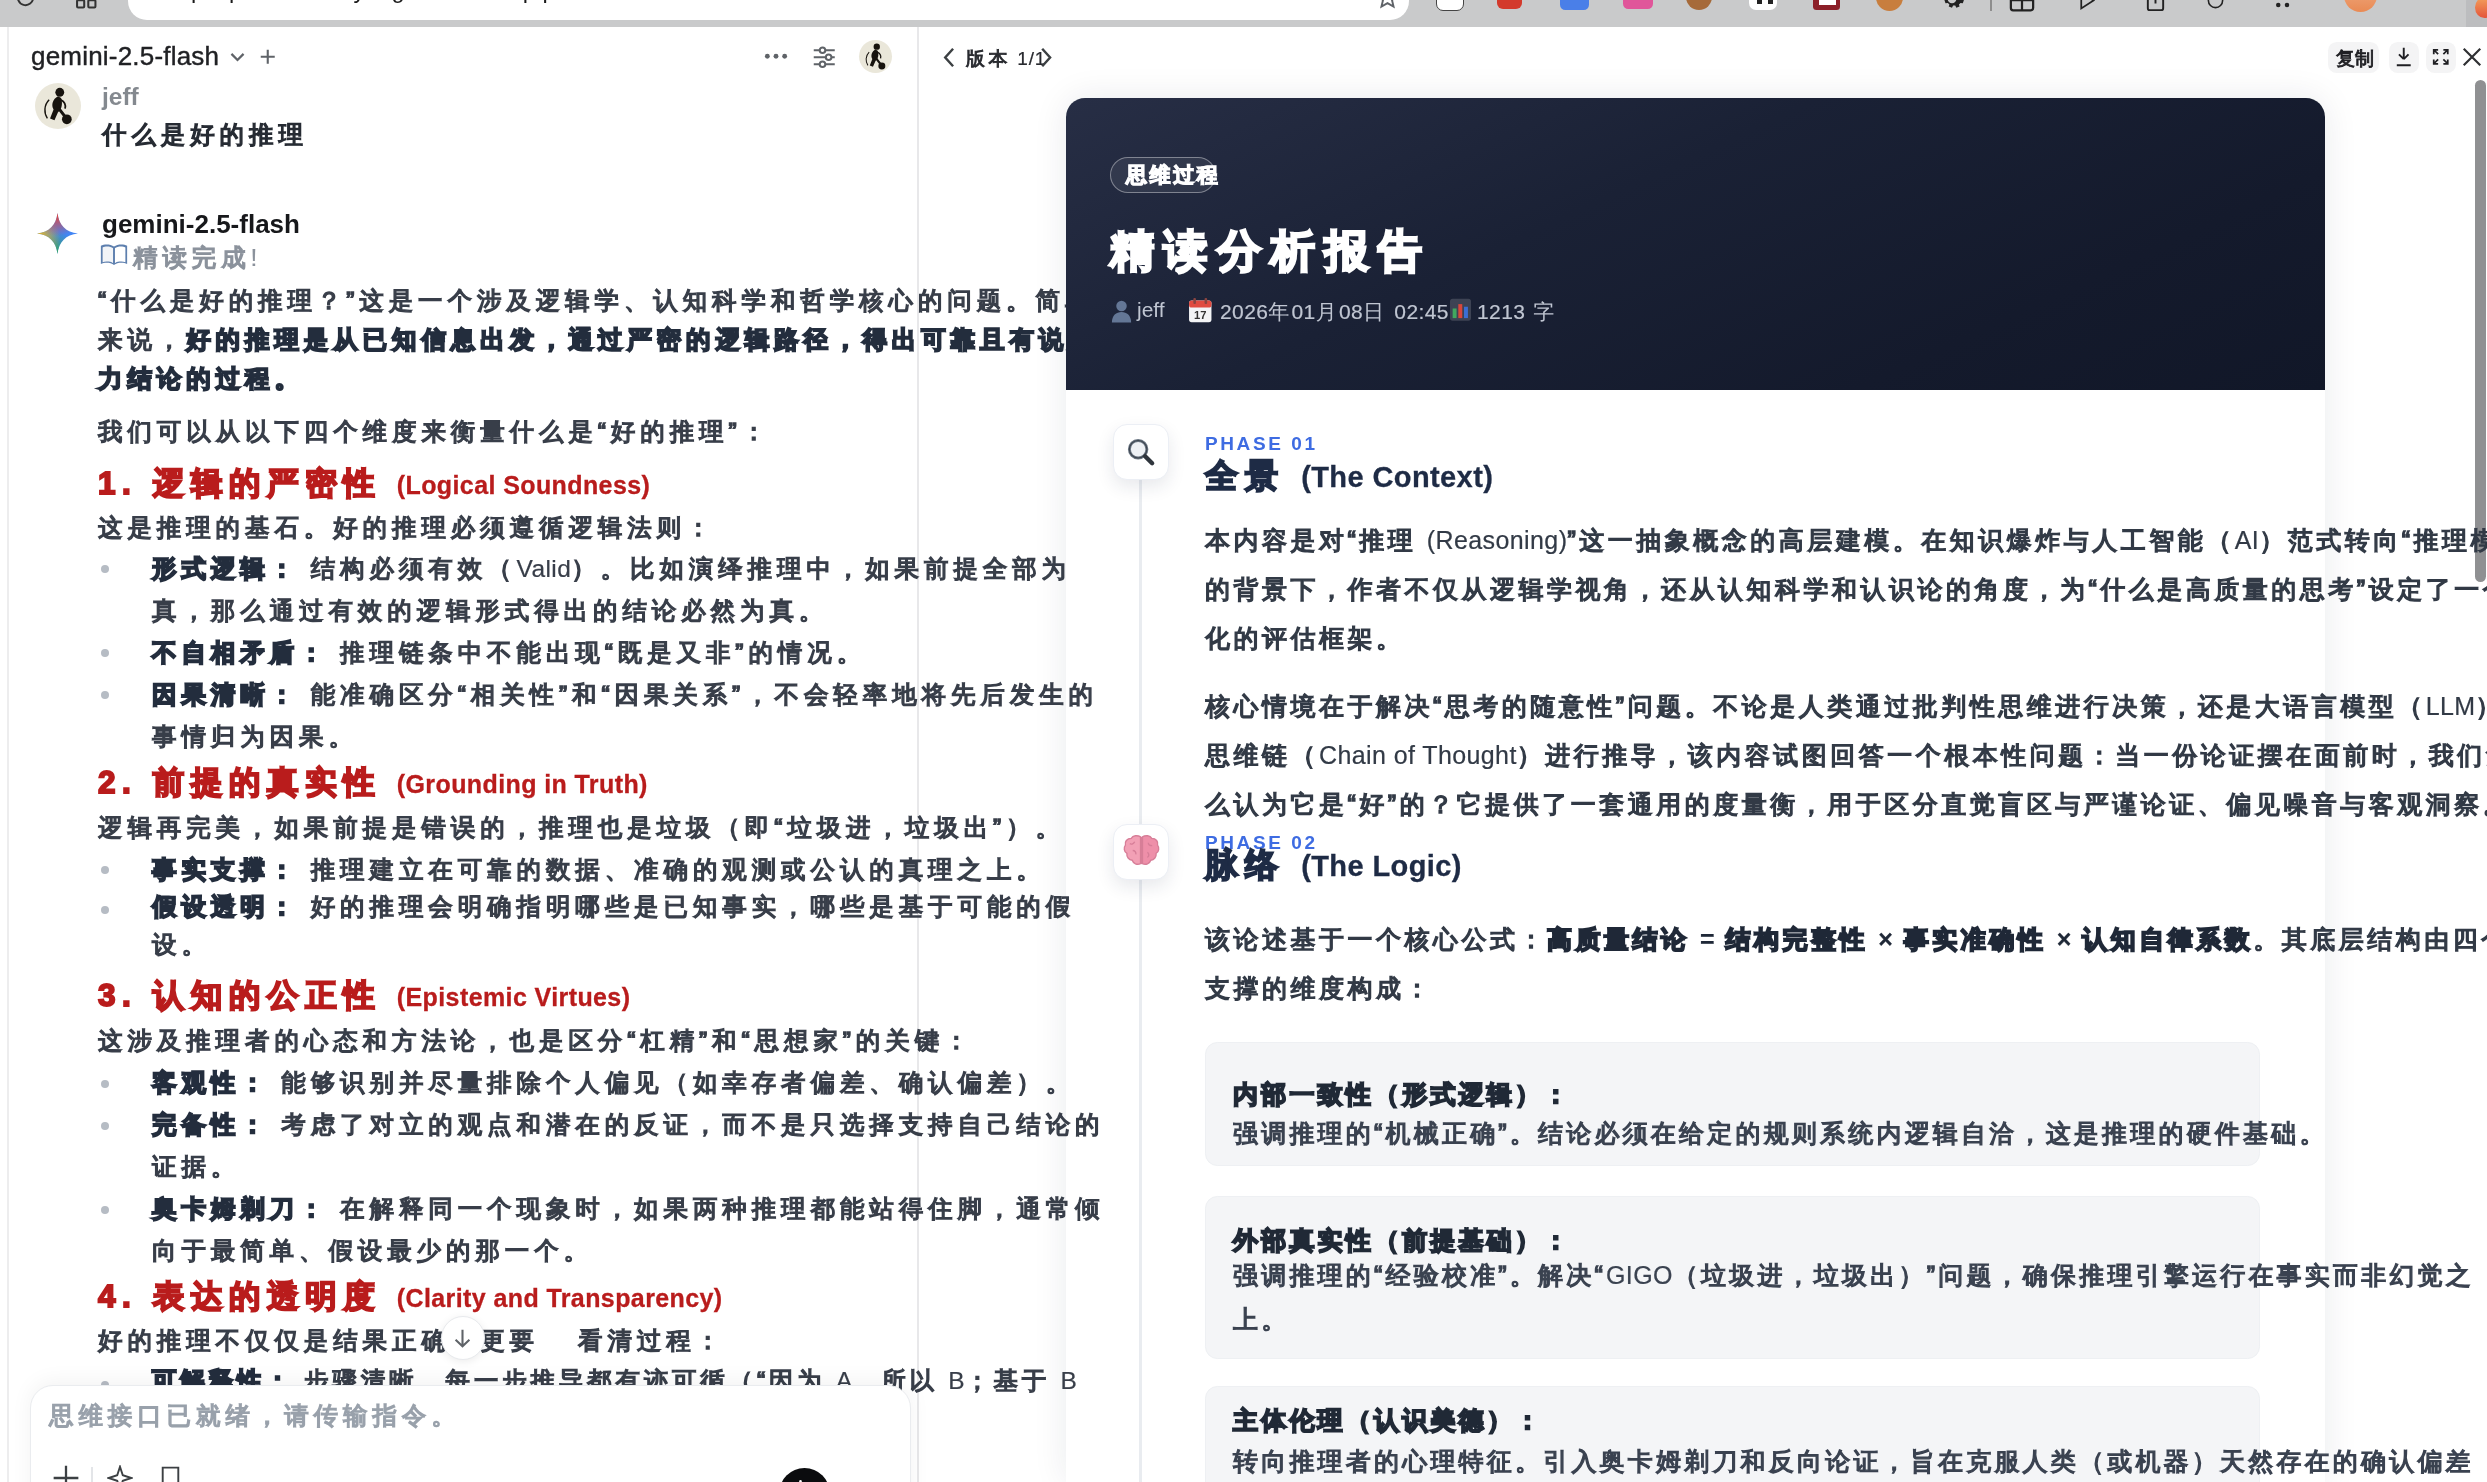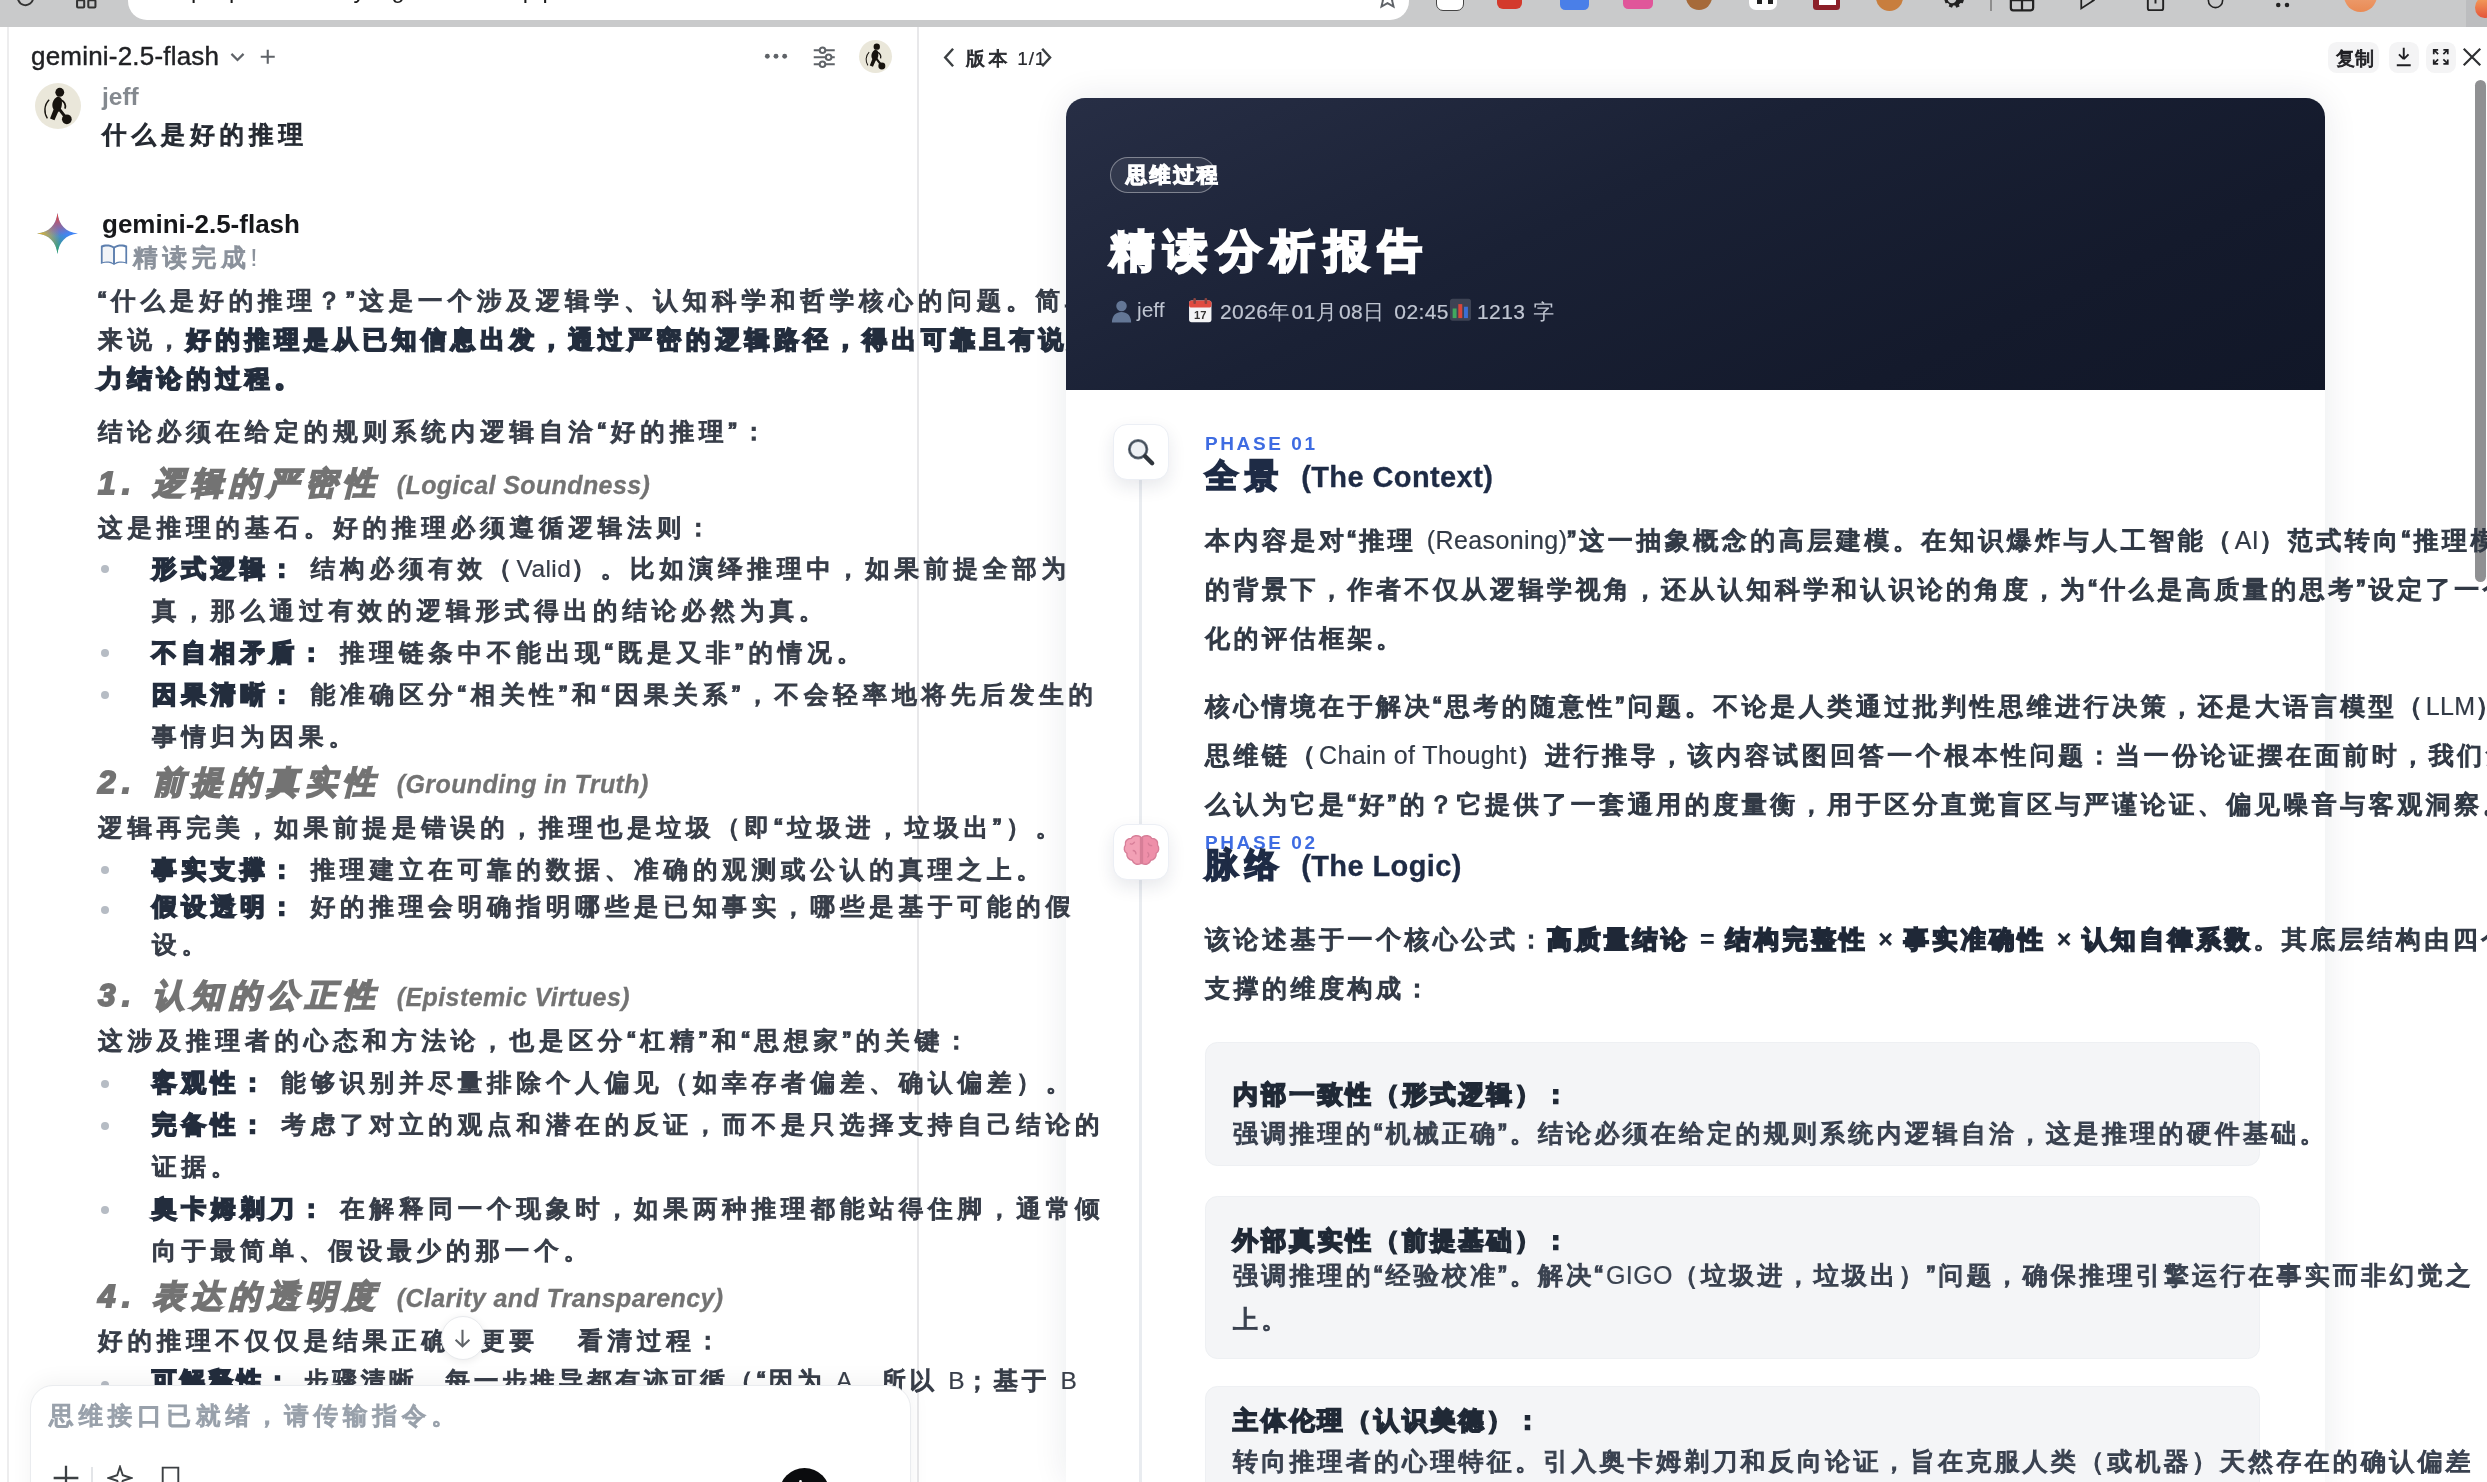--- a/index.html
+++ b/index.html
@@ -2,21 +2,21 @@
 <html style="font-size:14px"><head>
 <meta charset="utf-8">
 <style>
   * { margin:0; padding:0; box-sizing:border-box; }
   html,body { width:2487px; height:1483px; overflow:hidden; background:#fff;
     font-family:"Liberation Sans", sans-serif; }
   .abs { position:absolute; }
   .ck  { white-space:nowrap; line-height:39px; font-size:24.5px; letter-spacing:4.9px; -webkit-text-stroke:1.4px currentColor; color:#383e49; }
   b.t  { -webkit-text-stroke:1.8px currentColor; font-weight:bold; color:#232d3d; }
   .lat { letter-spacing:0.4px; -webkit-text-stroke:0.2px currentColor; }
-  .hd  { white-space:nowrap; font-size:31.5px; font-weight:bold; letter-spacing:6.6px; -webkit-text-stroke:1.9px currentColor; color:#737373; line-height:35px;font-style:italic; }
+  .hd  { white-space:nowrap; font-size:31.5px; font-weight:bold; letter-spacing:6.6px; -webkit-text-stroke:1.9px currentColor; color:#b91c1c; line-height:35px; }
   .hd .lat { letter-spacing:0.4px; -webkit-text-stroke:0.3px currentColor; font-size:25px; }
   .dot { position:absolute; width:7.9px; height:7.9px; border-radius:50%; background:#b6bcc4; }
   .rp  { white-space:nowrap; font-size:25px; letter-spacing:3.5px; -webkit-text-stroke:1.4px currentColor; color:#323a46; line-height:49px; }
   .rp b.t { color:#1f2837; }
   .rhd { white-space:nowrap; font-size:33px; font-weight:bold; letter-spacing:7px; -webkit-text-stroke:2px currentColor; color:#1e2b45; line-height:40px; }
   .rhd .lat { letter-spacing:0.4px; -webkit-text-stroke:0.3px currentColor; font-size:29px; }
   .ph  { font-size:19px; font-weight:bold; letter-spacing:2.6px; color:#3e6ce2; line-height:19px; }
   .card { position:absolute; background:#f4f5f7; border:0.9px solid #eef0f3; border-radius:12.3px; }
   .ctitle { white-space:nowrap; font-size:25px; font-weight:bold; letter-spacing:3.2px; -webkit-text-stroke:1.8px currentColor; color:#202936; line-height:35px;margin-top:8px; }
   .cbody  { white-space:nowrap; font-size:25px; letter-spacing:3.2px; -webkit-text-stroke:1.3px currentColor; color:#3a4250; line-height:44px; }
@@ -158,21 +158,21 @@
 <div class="abs" style="left:102px;top:209px;font-size:26px;font-weight:bold;color:#17181b;">gemini-2.5-flash</div>
 <svg class="abs" style="left:99px;top:243px" width="30" height="24.5" viewBox="0 0 34 28">
     <path d="M17 4 C13 1 6 1 2 3 V24 C6 22 13 22 17 25 C21 22 28 22 32 24 V3 C28 1 21 1 17 4 Z" fill="#5d7fae"></path>
     <path d="M16 6 C13 3.5 7 3.5 4 5 V22 C7 20.8 13 21 16 23 Z" fill="#f2f4f7"></path>
     <path d="M18 6 C21 3.5 27 3.5 30 5 V22 C27 20.8 21 21 18 23 Z" fill="#fff"></path>
     <path d="M17 5 V24" stroke="#5d7fae" stroke-width="1.6"></path>
   </svg>
 <div class="abs ck" style="left:133px;top:238px;color:#8b929c;">精读完成<span class="lat">!</span></div>
 
 <div class="abs ck" style="left:98px;top:281px;line-height:39px;">“什么是好的推理？”这是一个涉及逻辑学、认知科学和哲学核心的问题。简单<br>来说，<b class="t">好的推理是从已知信息出发，通过严密的逻辑路径，得出可靠且有说服</b><br><b class="t">力结论的过程。</b></div>
-<div class="abs ck" style="left:98px;top:412px;">结论必须在给定的规则系统内逻辑自洽“好的推理”：</div>
+<div class="abs ck" style="left:98px;top:412px;">我们可以从以下四个维度来衡量什么是“好的推理”：</div>
 
 <div class="abs hd" style="left:98px;top:466px;">1. 逻辑的严密性 <span class="lat">(Logical Soundness)</span></div>
 <div class="abs ck" style="left:98px;top:508px;">这是推理的基石。好的推理必须遵循逻辑法则：</div>
 <div class="dot" style="left:101px;top:565px;"></div>
 <div class="abs ck" style="left:152px;top:548px;line-height:42px;"><b class="t">形式逻辑：</b> 结构必须有效（<span class="lat">Valid</span>）。比如演绎推理中，如果前提全部为<br>真，那么通过有效的逻辑形式得出的结论必然为真。</div>
 <div class="dot" style="left:101px;top:649px;"></div>
 <div class="abs ck" style="left:152px;top:632px;line-height:42px;"><b class="t">不自相矛盾：</b> 推理链条中不能出现“既是又非”的情况。</div>
 <div class="dot" style="left:101px;top:691px;"></div>
 <div class="abs ck" style="left:152px;top:674px;line-height:42px;"><b class="t">因果清晰：</b> 能准确区分“相关性”和“因果关系”，不会轻率地将先后发生的<br>事情归为因果。</div>
 

